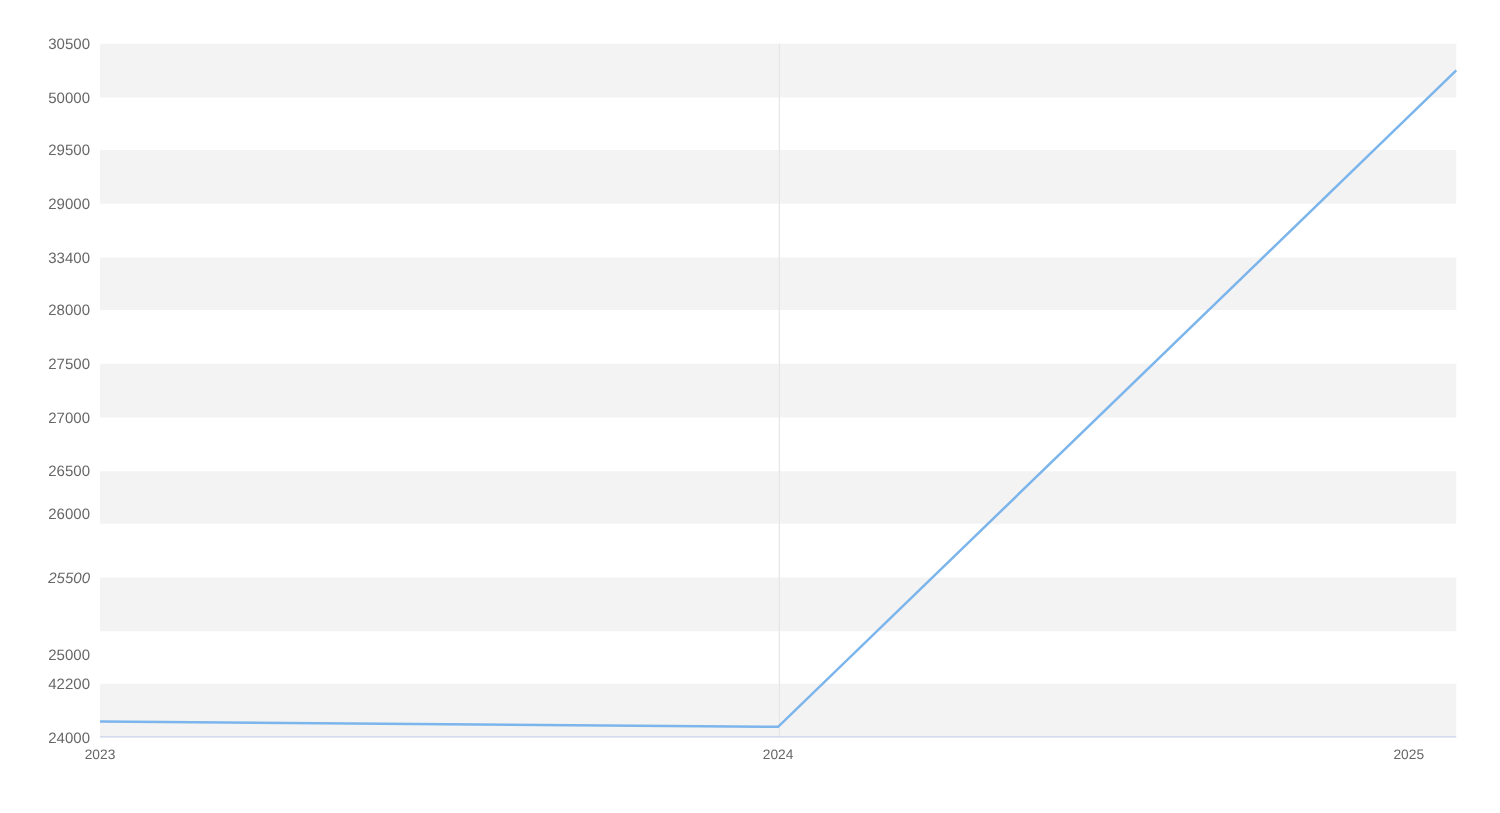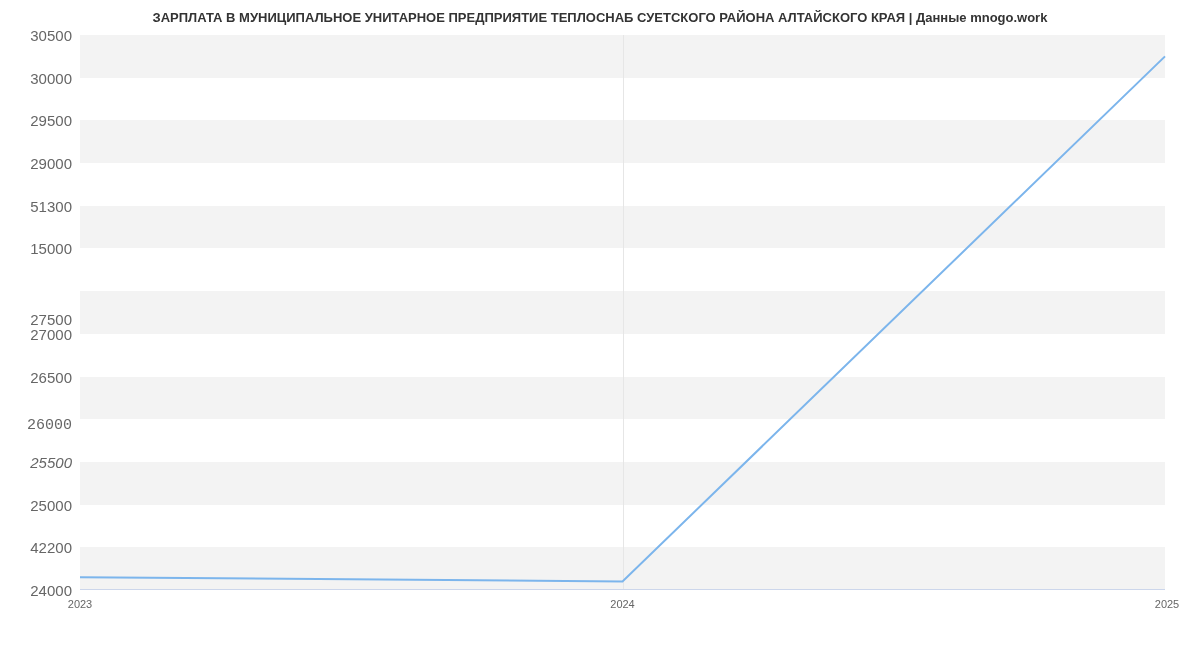--- a/index.html
+++ b/index.html
@@ -2,57 +2,56 @@
 <html><head>
 <meta charset="utf-8">
 <style>
   * { box-sizing: border-box; }
   html, body { margin: 0; padding: 0; width: 1200px; height: 650px; background: #fff; font-family: Arial, Helvetica, sans-serif; }
   .chart-wrap { position: relative; width: 1200px; height: 650px; }
   .title { position: absolute; left: 0; right: 0; top: 10px; text-align: center; font-size: 13px; font-weight: bold; color: #333; }
   .plot { position: absolute; left: 80px; top: 35px; width: 1085px; height: 555px; }
   .grid-band { position: absolute; left: 0; width: 100%; background: #f3f3f3; }
   .axis-line { position: absolute; background: #ccd6eb; }
-  .y-tick { position: absolute; right: 100%; margin-right: 8px; font-size: 15px; color: #666; transform: translateY(-50%); white-space: nowrap; }
+  .y-tick { position: absolute; right: 100%; margin-right: 8px; font-size: 12px; color: #666; transform: translateY(-50%); white-space: nowrap; }
   .x-tick { position: absolute; top: 100%; margin-top: 8px; font-size: 11px; color: #666; transform: translateX(-50%); white-space: nowrap; }
   .x-grid { position: absolute; top: 0; bottom: 0; width: 1px; background: #e6e6e6; }
   svg.series { position: absolute; left: 0; top: 0; width: 100%; height: 100%; overflow: visible; }
   .line-path { fill: none; stroke: #7cb5ec; stroke-width: 2; }
 </style>
 </head>
 <body>
 
 <div class="chart-wrap">
-  <div class="title">ЗАРПЛАТА В МУНИЦИПАЛЬНОЕ УНИТАРНОЕ ПРЕДПРИЯТИЕ ТЕПЛОСНАБ СУЕТСКОГО РАЙОНА АЛТАЙСКОГО КРАЯ | Данные mnogo.work</div>
 
   <div class="plot">
       <div class="grid-band" style="top: 0px; height: 42.6923px;"></div>
       <div class="grid-band" style="top: 85.3846px; height: 42.6923px;"></div>
       <div class="grid-band" style="top: 170.769px; height: 42.6923px;"></div>
       <div class="grid-band" style="top: 256.154px; height: 42.6923px;"></div>
       <div class="grid-band" style="top: 341.538px; height: 42.6923px;"></div>
       <div class="grid-band" style="top: 426.923px; height: 42.6923px;"></div>
       <div class="grid-band" style="top: 512.308px; height: 42.6923px;"></div>
 
     <div class="x-grid" style="left: 542.5px;"></div>
       <svg class="series" viewBox="0 0 1085 555" preserveAspectRatio="none">
       <path class="line-path" d="M0.00 542.19 L542.50 546.46 L1085.00 21.35"></path>
     </svg>
   <div class="y-tick" style="top: 555px;">24000</div>
       <div class="y-tick" style="top: 512.308px;">42200</div>
-      <div class="y-tick" style="top: 470px;">25000</div>
+      <div class="y-tick" style="top: 489px;">25000</div>
       <div class="y-tick" style="top: 426.923px; font-style: italic;">25500</div>
-      <div class="y-tick" style="top: 390px; font-family: Liberation Mono, monospace;">26000</div>
+      <div class="y-tick" style="top: 376px;">26000</div>
       <div class="y-tick" style="top: 341.538px;">26500</div>
       <div class="y-tick" style="top: 298.846px;">27000</div>
-      <div class="y-tick" style="top: 256.154px; margin-top: 28px;">27500</div>
-      <div class="y-tick" style="top: 213.462px;">15000</div>
-      <div class="y-tick" style="top: 170.769px;">51300</div>
+      <div class="y-tick" style="top: 256.154px;">27500</div>
+      <div class="y-tick" style="top: 213.462px;">28000</div>
+      <div class="y-tick" style="top: 170.769px;">33400</div>
       <div class="y-tick" style="top: 128.077px;">29000</div>
       <div class="y-tick" style="top: 85.3846px; margin-left: 28px;">29500</div>
-      <div class="y-tick" style="top: 42.6923px;">30000</div>
+      <div class="y-tick" style="top: 42.6923px;">50000</div>
       <div class="y-tick" style="top: 0px;">30500</div>
       <div class="x-tick" style="left: 0px;">2023</div>
       <div class="x-tick" style="left: 542.5px;">2024</div>
-      <div class="x-tick" style="left: 1087px;">2025</div>
+      <div class="x-tick" style="left: 1047px;">2025</div>
       <div class="axis-line" style="left: 0px; right: 0px; height: 1px; top: 554px;"></div>
     </div>
 </div>
 
 </body></html>

